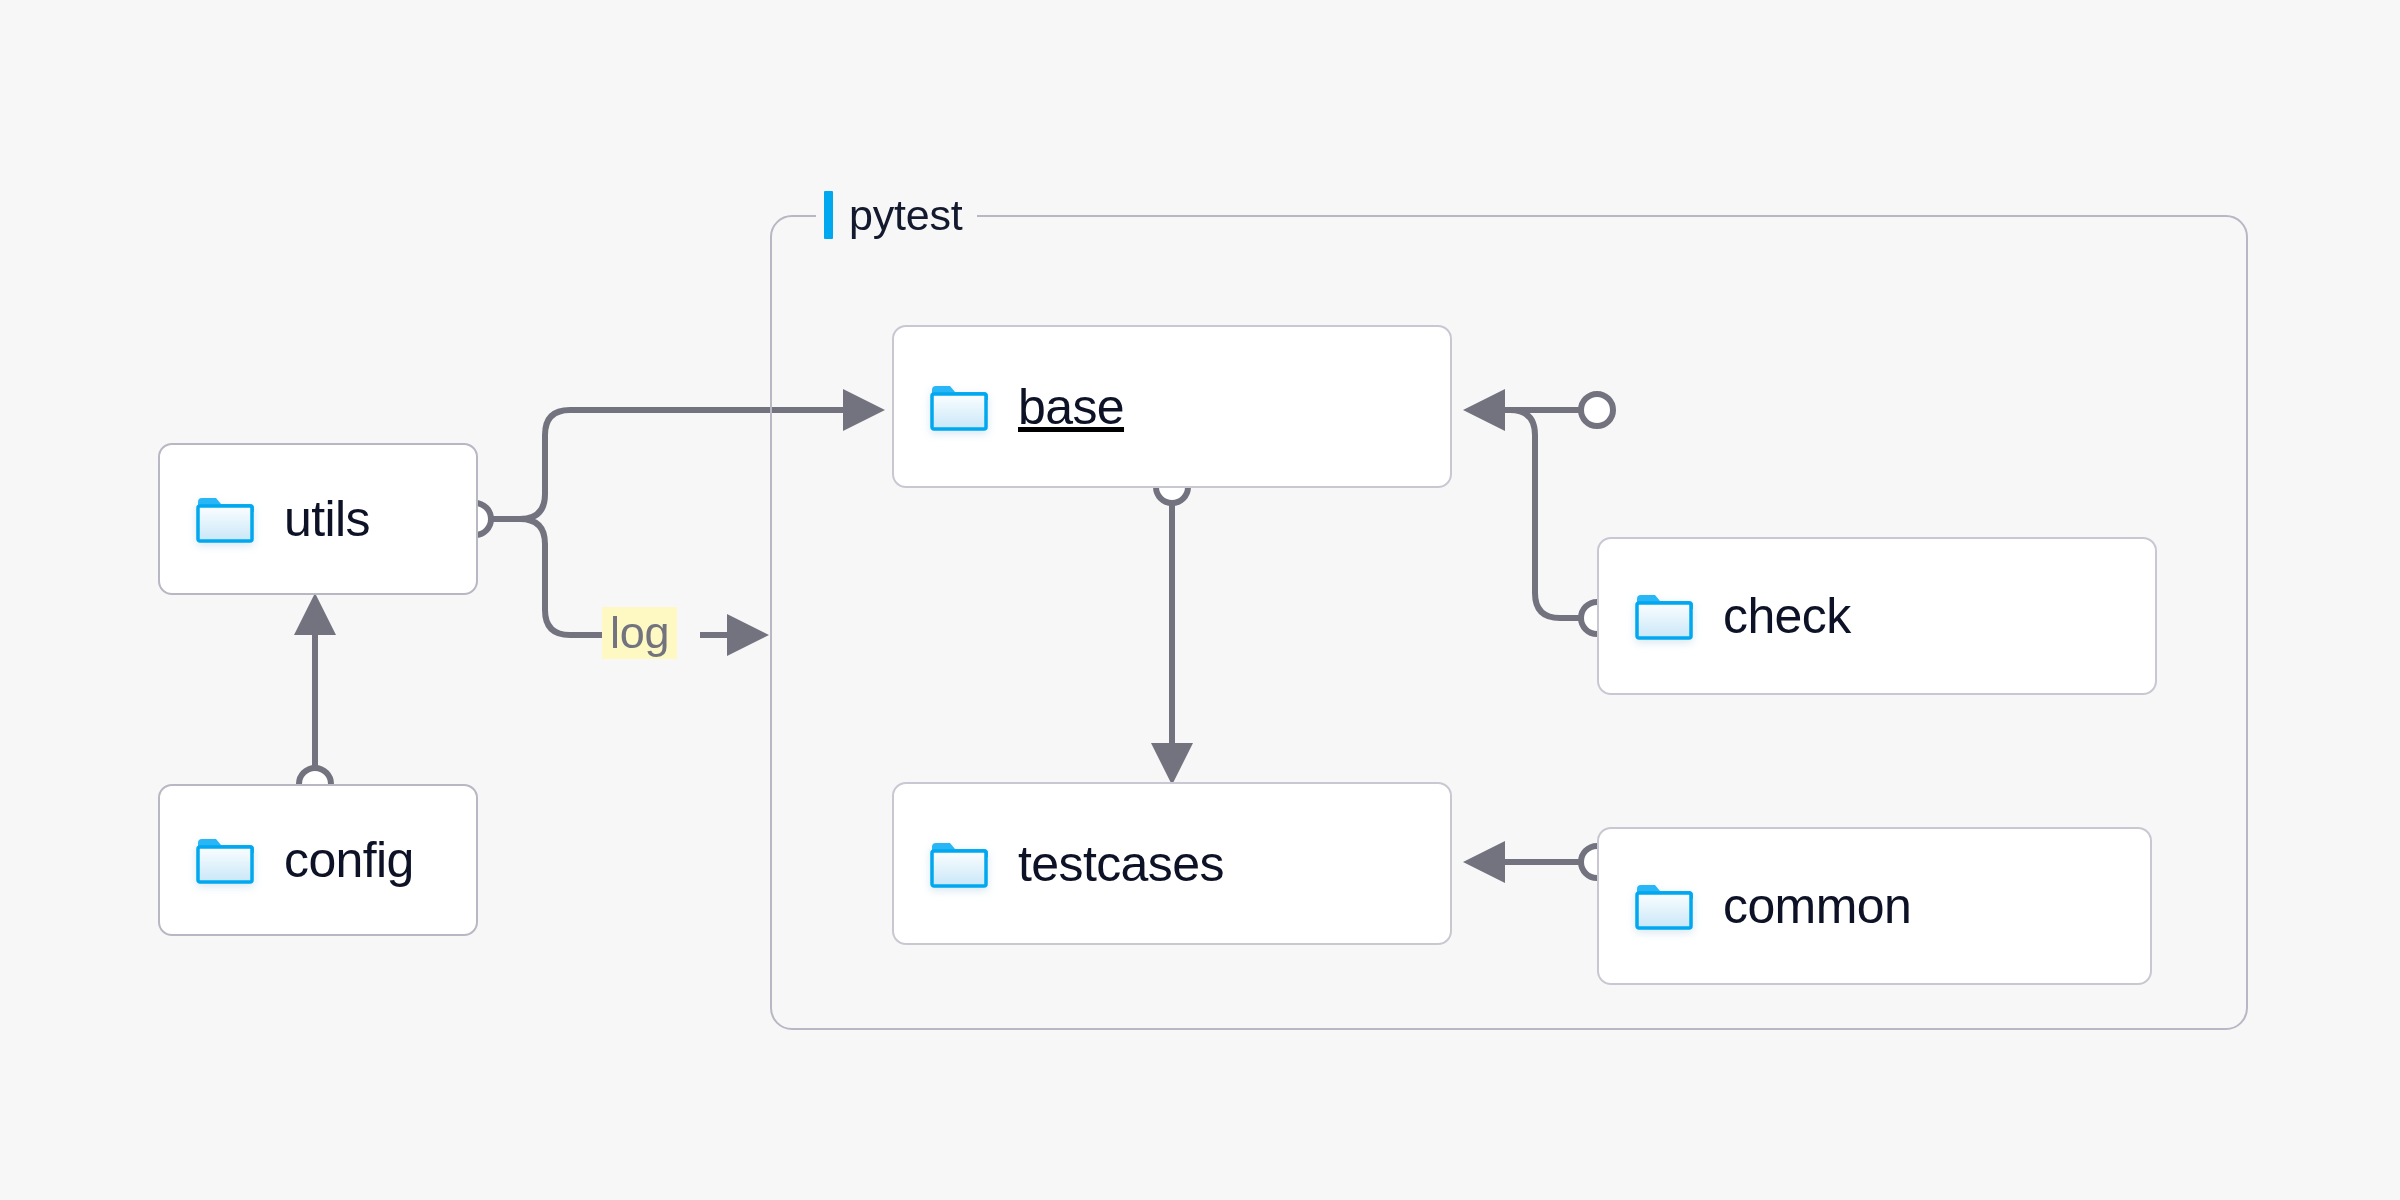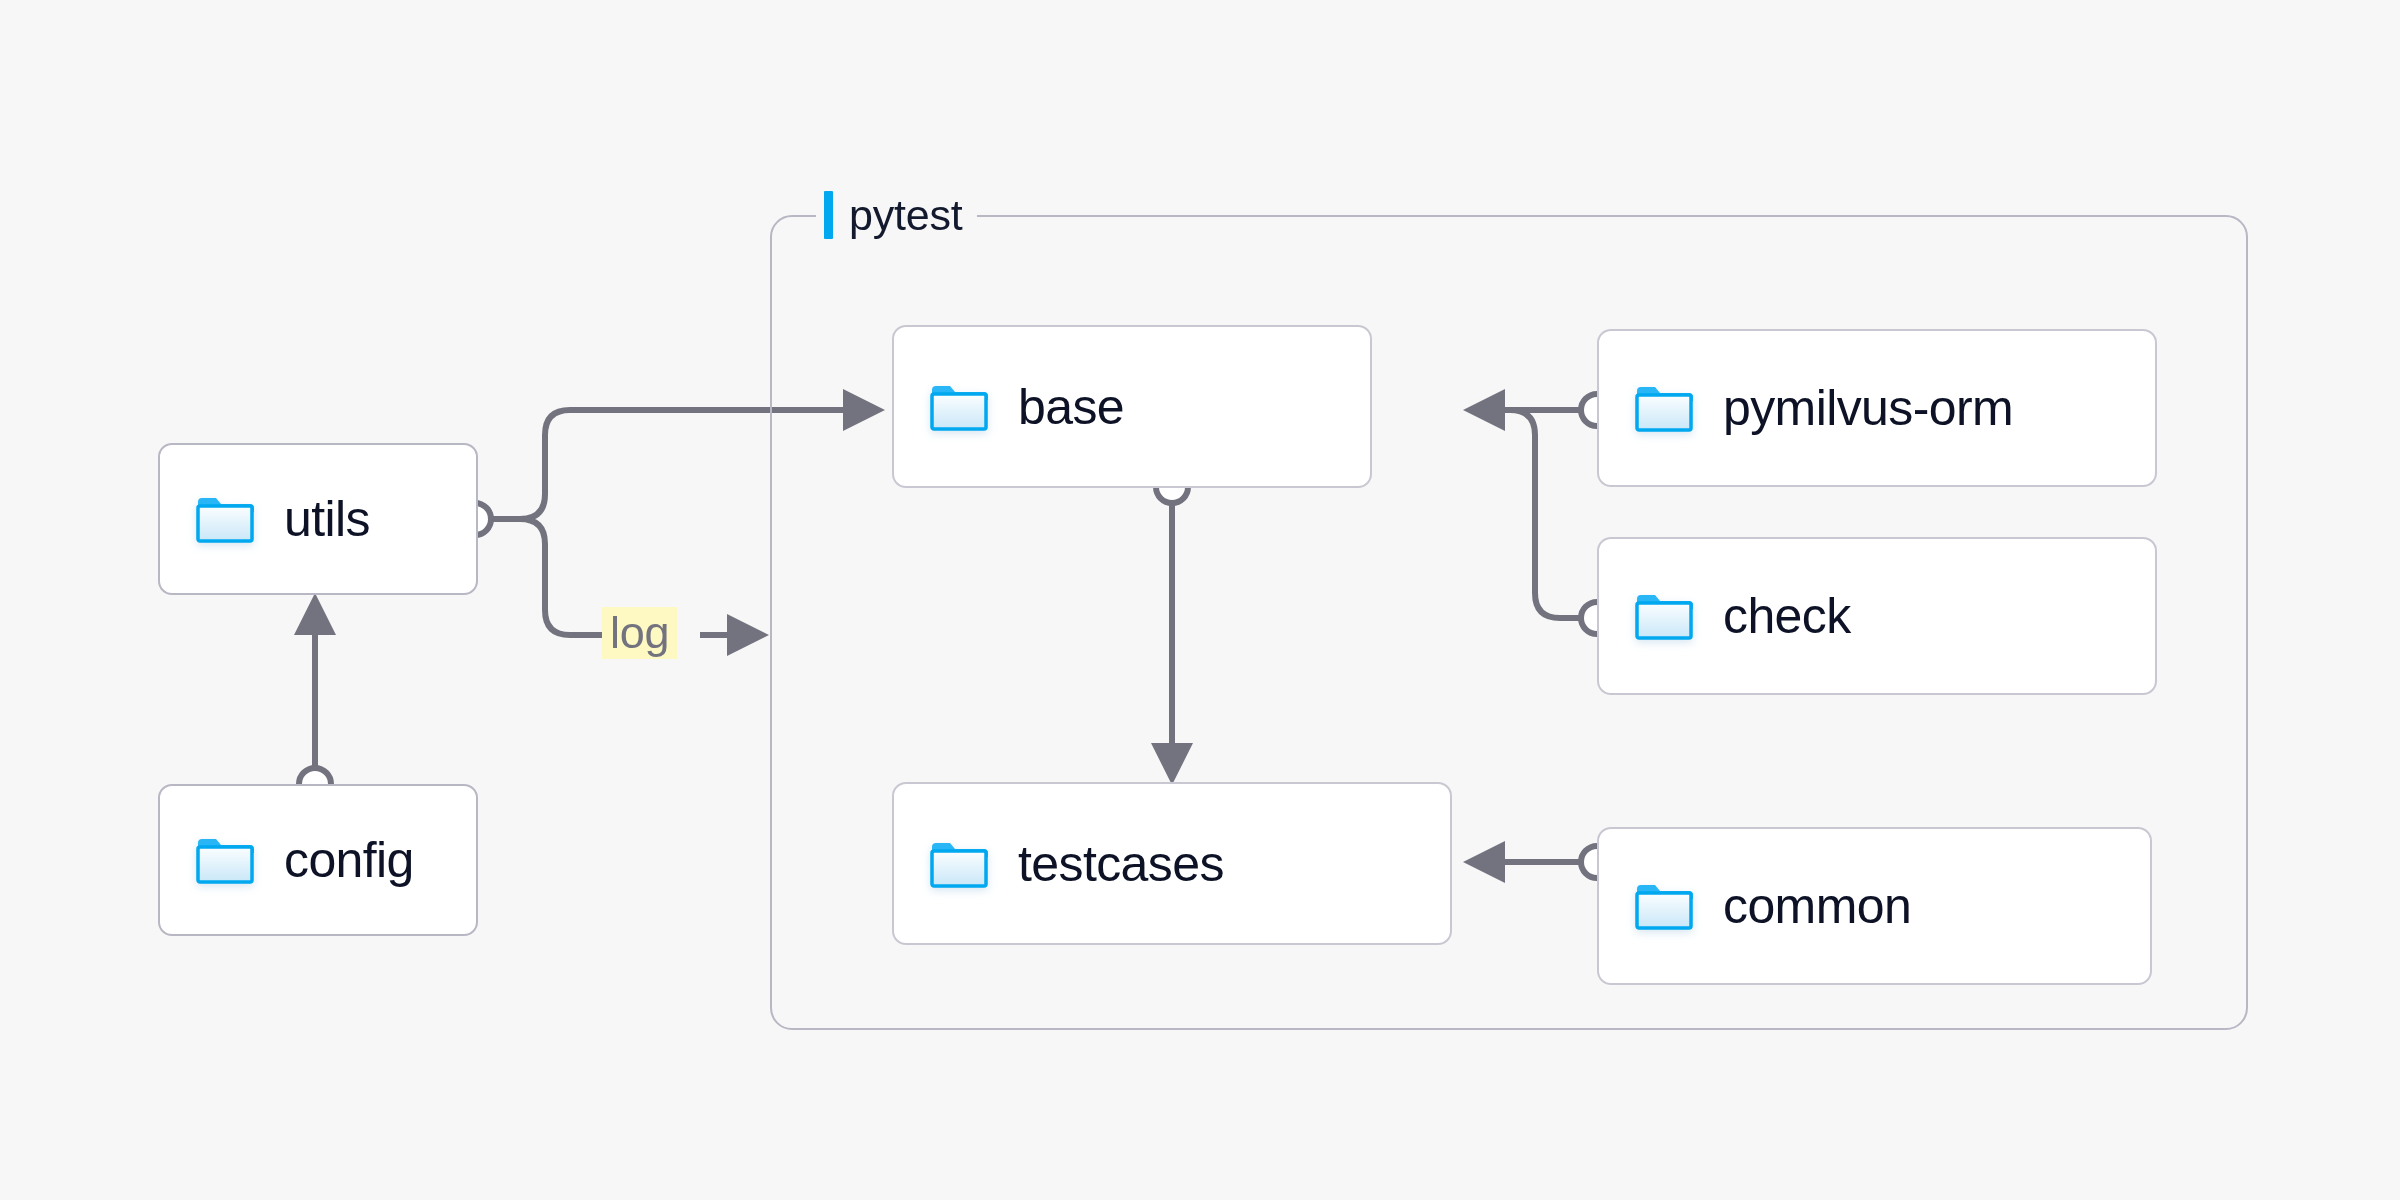--- a/index.html
+++ b/index.html
@@ -176,49 +176,40 @@
   <div class="node" style="left:158px; top:784px; width:320px; height:152px;">
     <span class="folder-icon">
       <svg viewBox="0 0 58 50" xmlns="http://www.w3.org/2000/svg">
         <path d="M2 8 a4 4 0 0 1 4-4 h14 l5 6 h29 a4 4 0 0 1 4 4 v4 H2 z" fill="#29b6f6"></path>
         <rect x="2" y="12" width="54" height="35" rx="2" fill="url(#folderFill)" stroke="#00a8f0" stroke-width="3.5"></rect>
       </svg>
     </span>
     <span class="node-label">config</span>
   </div>
 
-  <div class="node light" style="left:892px; top:325px; width:480px; height:163px;">
+  <div class="node light" style="left:892px; top:325px; width:560px; height:163px;text-decoration:underline;">
     <span class="folder-icon">
       <svg viewBox="0 0 58 50" xmlns="http://www.w3.org/2000/svg">
         <path d="M2 8 a4 4 0 0 1 4-4 h14 l5 6 h29 a4 4 0 0 1 4 4 v4 H2 z" fill="#29b6f6"></path>
         <rect x="2" y="12" width="54" height="35" rx="2" fill="url(#folderFill)" stroke="#00a8f0" stroke-width="3.5"></rect>
       </svg>
     </span>
     <span class="node-label">base</span>
   </div>
 
   <div class="node light" style="left:892px; top:782px; width:560px; height:163px;">
     <span class="folder-icon">
       <svg viewBox="0 0 58 50" xmlns="http://www.w3.org/2000/svg">
         <path d="M2 8 a4 4 0 0 1 4-4 h14 l5 6 h29 a4 4 0 0 1 4 4 v4 H2 z" fill="#29b6f6"></path>
         <rect x="2" y="12" width="54" height="35" rx="2" fill="url(#folderFill)" stroke="#00a8f0" stroke-width="3.5"></rect>
       </svg>
     </span>
     <span class="node-label">testcases</span>
   </div>
 
-  <div class="node light" style="left:1597px; top:329px; width:560px; height:158px;">
-    <span class="folder-icon">
-      <svg viewBox="0 0 58 50" xmlns="http://www.w3.org/2000/svg">
-        <path d="M2 8 a4 4 0 0 1 4-4 h14 l5 6 h29 a4 4 0 0 1 4 4 v4 H2 z" fill="#29b6f6"></path>
-        <rect x="2" y="12" width="54" height="35" rx="2" fill="url(#folderFill)" stroke="#00a8f0" stroke-width="3.5"></rect>
-      </svg>
-    </span>
-    <span class="node-label">pymilvus-orm</span>
-  </div>
 
   <div class="node light" style="left:1597px; top:537px; width:560px; height:158px;text-align:center;">
     <span class="folder-icon">
       <svg viewBox="0 0 58 50" xmlns="http://www.w3.org/2000/svg">
         <path d="M2 8 a4 4 0 0 1 4-4 h14 l5 6 h29 a4 4 0 0 1 4 4 v4 H2 z" fill="#29b6f6"></path>
         <rect x="2" y="12" width="54" height="35" rx="2" fill="url(#folderFill)" stroke="#00a8f0" stroke-width="3.5"></rect>
       </svg>
     </span>
     <span class="node-label">check</span>
   </div>

